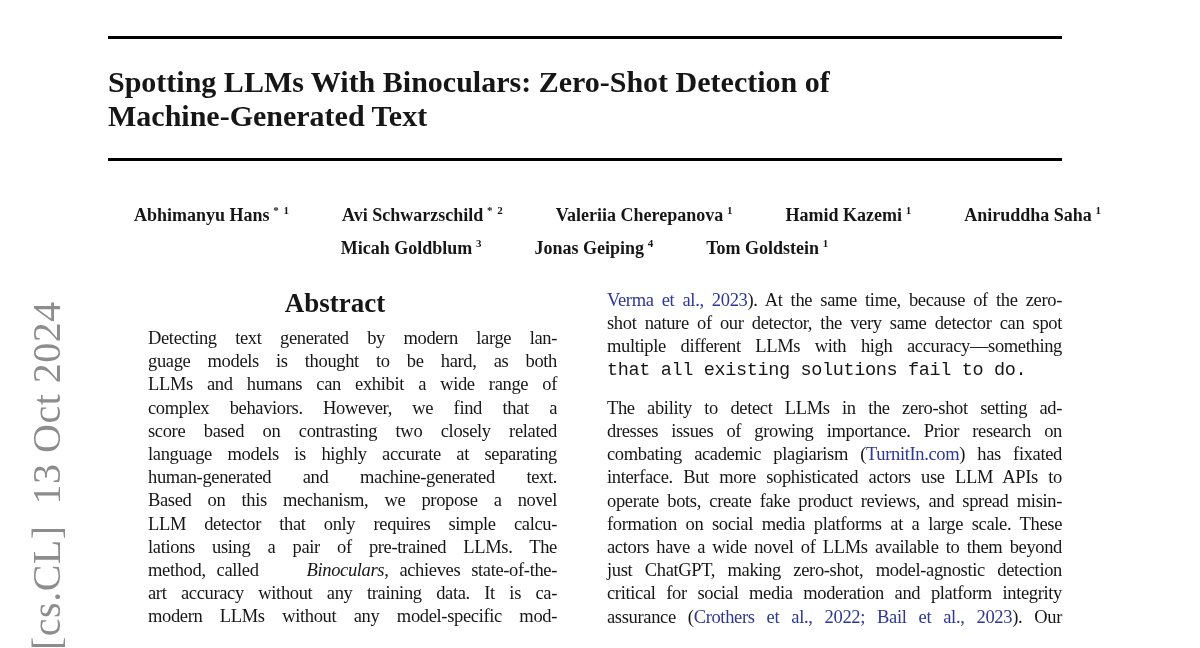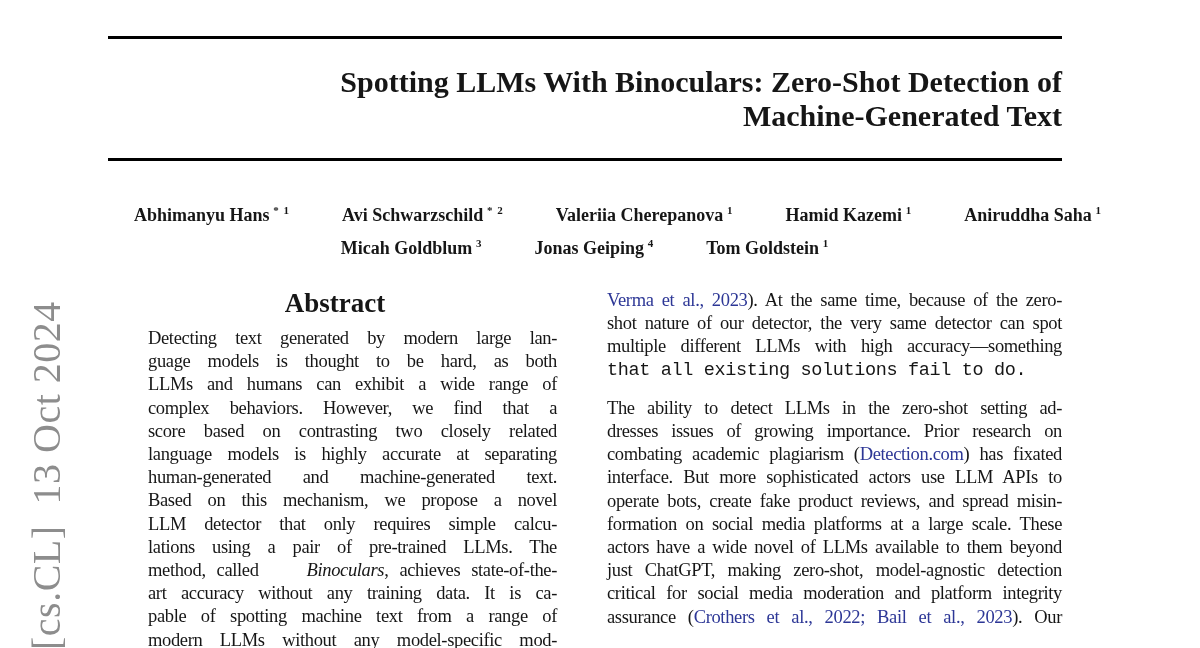--- a/index.html
+++ b/index.html
@@ -13,21 +13,21 @@
     position:absolute; left:25px; top:650px;
     transform-origin:0 0; transform:rotate(-90deg);
     font-size:40px; line-height:43px; white-space:pre;
     letter-spacing:0.5px;
   }
   .rule { position:absolute; left:108px; width:954px; height:2.5px; background:#000; }
   .rule-top { top:36px; }
   .rule-mid { top:158px; }
   .title {
     position:absolute; left:108px; top:65px; width:954px;
-    text-align:right; font-weight:bold; font-size:30px; line-height:34px;
+    text-align:left; font-weight:bold; font-size:30px; line-height:34px;
   }
   .authors {
     position:absolute; left:108px; top:196px; width:954px;
     text-align:center; font-weight:bold; font-size:18px; line-height:28px;
   }
   .author { margin:0 26px; white-space:nowrap; }
   .author sup { font-size:11px; font-weight:bold; letter-spacing:1px; }
   .abstract-heading {
     position:absolute; left:108px; top:291px; width:454px;
     text-align:center; font-weight:bold; font-size:27px; line-height:24px;
@@ -71,34 +71,33 @@
       <div class="jline"><span>LLMs and humans can exhibit a wide range of</span></div>
       <div class="jline"><span>complex behaviors. However, we find that a</span></div>
       <div class="jline"><span>score based on contrasting two closely related</span></div>
       <div class="jline"><span>language models is highly accurate at separating</span></div>
       <div class="jline"><span>human-generated and machine-generated text.</span></div>
       <div class="jline"><span>Based on this mechanism, we propose a novel</span></div>
       <div class="jline"><span>LLM detector that only requires simple calcu-</span></div>
       <div class="jline"><span>lations using a pair of pre-trained LLMs. The</span></div>
       <div class="jline"><span>method, called </span><span class="it">Binoculars</span><span>, achieves state-of-the-</span></div>
       <div class="jline"><span>art accuracy without any training data. It is ca-</span></div>
-      <div class="jline"><span>pable of spotting machine text from a range of</span></div>
       <div class="jline"><span>modern LLMs without any model-specific mod-</span></div>
     </div>
   <div class="right-col" id="right-col">
       <div class="para">
         <div class="jline"><span class="cite">Verma et al., 2023</span><span>). At the same time, because of the zero-</span></div>
         <div class="jline"><span>shot nature of our detector, the very same detector can spot</span></div>
         <div class="jline"><span>multiple different LLMs with high accuracy—something</span></div>
         <div class="jline last"><span>that all existing solutions fail to do.</span></div>
       </div>
       <div class="para">
         <div class="jline"><span>The ability to detect LLMs in the zero-shot setting ad-</span></div>
         <div class="jline"><span>dresses issues of growing importance. Prior research on</span></div>
-        <div class="jline"><span>combating academic plagiarism (</span><span class="cite">Detection.com</span><span>) has fixated</span></div>
+        <div class="jline"><span>combating academic plagiarism (</span><span class="cite">TurnitIn.com</span><span>) has fixated</span></div>
         <div class="jline"><span>interface. But more sophisticated actors use LLM APIs to</span></div>
         <div class="jline"><span>operate bots, create fake product reviews, and spread misin-</span></div>
         <div class="jline"><span>formation on social media platforms at a large scale. These</span></div>
         <div class="jline"><span>actors have a wide novel of LLMs available to them beyond</span></div>
         <div class="jline"><span>just ChatGPT, making zero-shot, model-agnostic detection</span></div>
         <div class="jline"><span>critical for social media moderation and platform integrity</span></div>
         <div class="jline"><span>assurance (</span><span class="cite">Crothers et al., 2022; Bail et al., 2023</span><span>). Our</span></div>
       </div>
     </div>
 </div>

